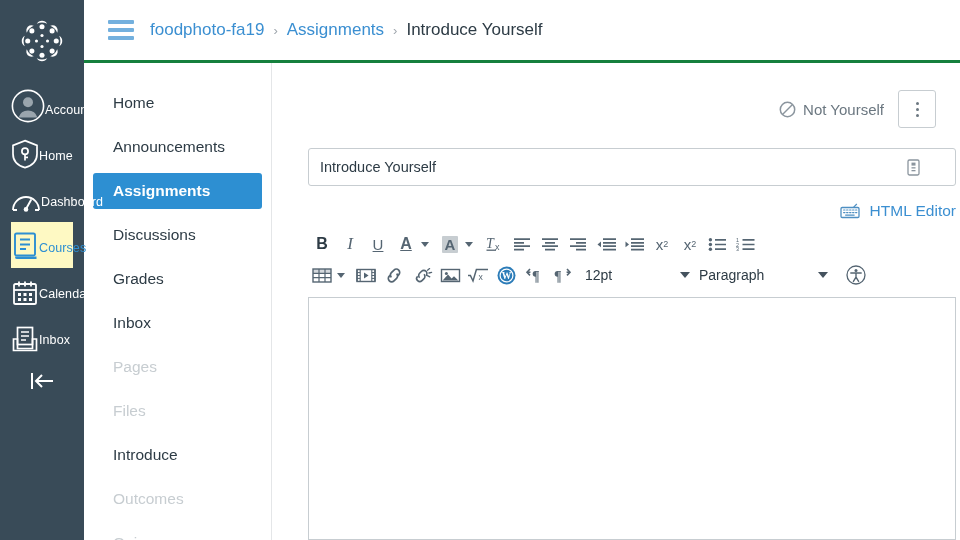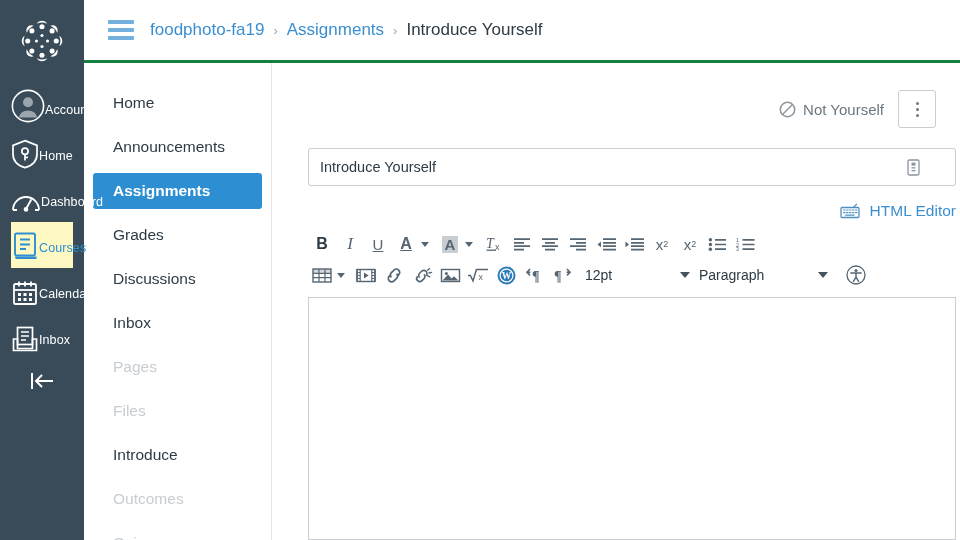--- a/index.html
+++ b/index.html
@@ -238,22 +238,22 @@
         <span class="cur">Introduce Yourself</span>
       </div>
     </div>
 
     <div class="bodyrow">
 
       <nav class="coursenav">
         <a class="cn-item" href="#">Home</a>
         <a class="cn-item" href="#">Announcements</a>
         <a class="cn-item active" href="#">Assignments</a>
+        <a class="cn-item" href="#">Discussions</a>
         <a class="cn-item" href="#">Grades</a>
-        <a class="cn-item" href="#">Discussions</a>
         <a class="cn-item" href="#">Inbox</a>
         <a class="cn-item muted" href="#">Pages</a>
         <a class="cn-item muted" href="#">Files</a>
         <a class="cn-item" href="#">Introduce</a>
         <a class="cn-item muted" href="#">Outcomes</a>
         <a class="cn-item muted" href="#">Quizzes</a>
 
       </nav>
 
       <main class="main">

